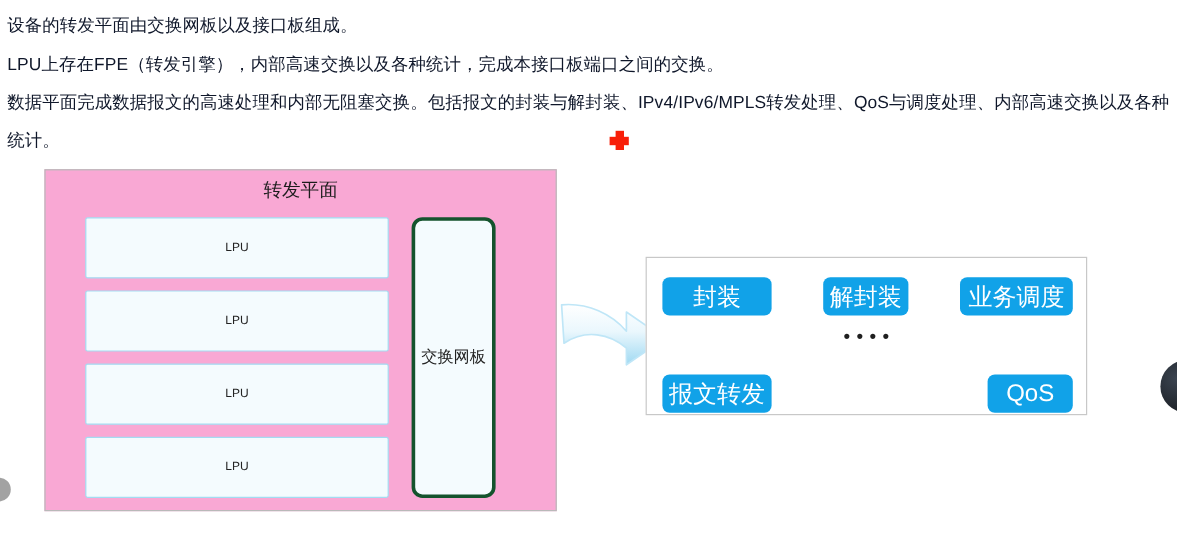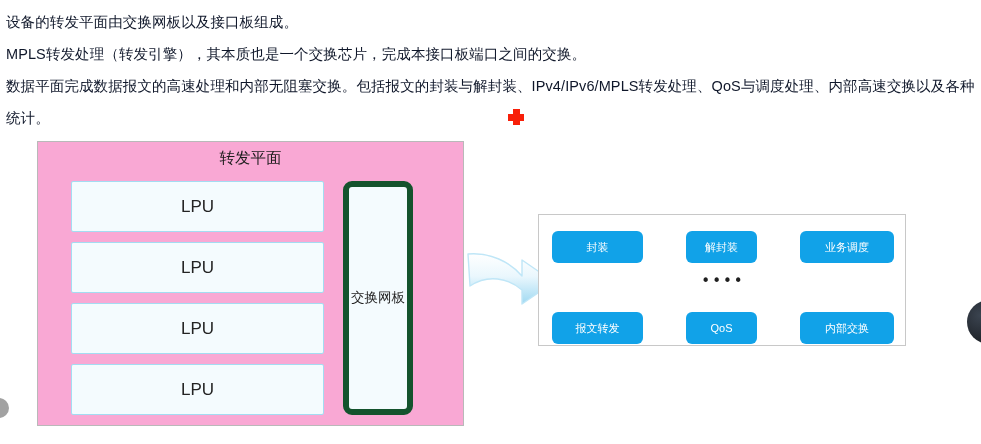--- a/index.html
+++ b/index.html
@@ -86,31 +86,31 @@
     justify-content: space-between;
   }
   .lpu-box {
     height: 51px;
     border: 1px solid #a3dcf2;
     background: #f4fbfe;
     border-radius: 2px;
     display: flex;
     align-items: center;
     justify-content: center;
-    font-size: 17px;
+    font-size: 10px;
     color: #232323;
     box-sizing: border-box;
   }
   .sfu-box {
     position: absolute;
     left: 305px;
     top: 39px;
     width: 70px;
     height: 234px;
-    border: 6px solid #14532d;
+    border: 3px solid #14532d;
     background: #f4fbfe;
     border-radius: 9px;
     display: flex;
     align-items: center;
     justify-content: center;
     font-size: 13.5px;
     color: #232323;
     box-sizing: border-box;
     text-align: center;
   }
@@ -148,21 +148,21 @@
   .func-row.r1 { top: 16px; }
   .func-row.r2 { top: 85px; margin-top: 12px; }
   .pill {
     background: #11a2e8;
     color: #ffffff;
     border-radius: 6px;
     height: 32px;
     display: flex;
     align-items: center;
     justify-content: center;
-    font-size: 11px;
+    font-size: 20px;
     box-sizing: border-box;
     padding: 0 4px;
   }
   .pill.w1 { width: 91px; }
   .pill.w2 { width: 71px; }
   .pill.w3 { width: 94px; }
 
   .ellipsis-dots {
     position: absolute;
     top: 61px;
@@ -194,21 +194,21 @@
     height: 20px;
     border-radius: 50%;
     background: #a2a2a2;
   }
 </style>
 </head>
 <body>
 
 <div class="text-block">
   <div class="para">设备的转发平面由交换网板以及接口板组成。</div>
-  <div class="para">MPLS转发处理（转发引擎），其本质也是一个交换芯片，完成本接口板端口之间的交换。</div>
+  <div class="para">LPU上存在FPE（转发引擎），内部高速交换以及各种统计，完成本接口板端口之间的交换。</div>
   <div class="para wrap">数据平面完成数据报文的高速处理和内部无阻塞交换。包括报文的封装与解封装、IPv4/IPv6/MPLS转发处理、QoS与调度处理、内部高速交换以及各种统计。</div>
 </div>
 
 <div class="red-cross">
   <i class="h"></i>
   <i class="v"></i>
 </div>
 
 <div class="fwd-panel">
   <div class="fwd-title">转发平面</div>
@@ -261,20 +261,17 @@
 
   <div class="ellipsis-dots">••••</div>
 
   <div class="func-row r2">
     <div class="pill w1">
       <span>报文转发</span>
     </div>
     <div class="pill w2">
       <span>QoS</span>
     </div>
-    <div class="pill w3">
-      <span>内部交换</span>
-    </div>
   </div>
 </div>
 
 <div class="edge-circle-right"></div>
 <div class="edge-circle-left"></div>
 
 </body></html>

